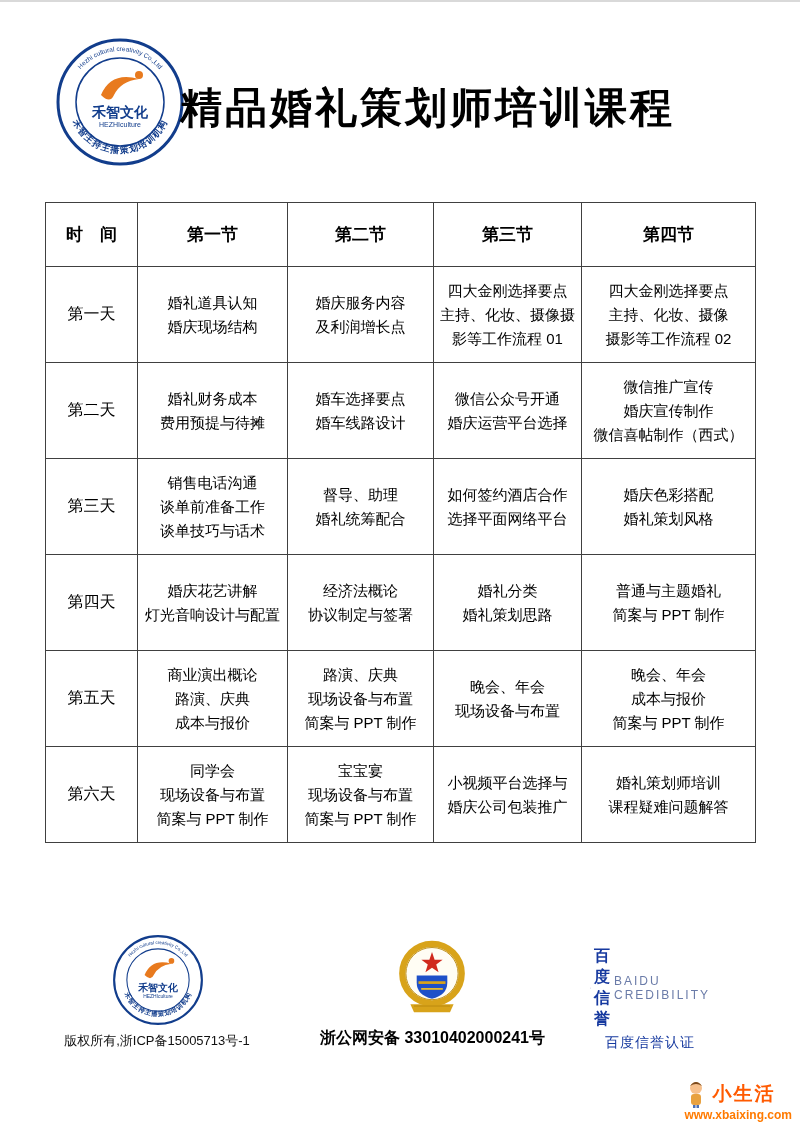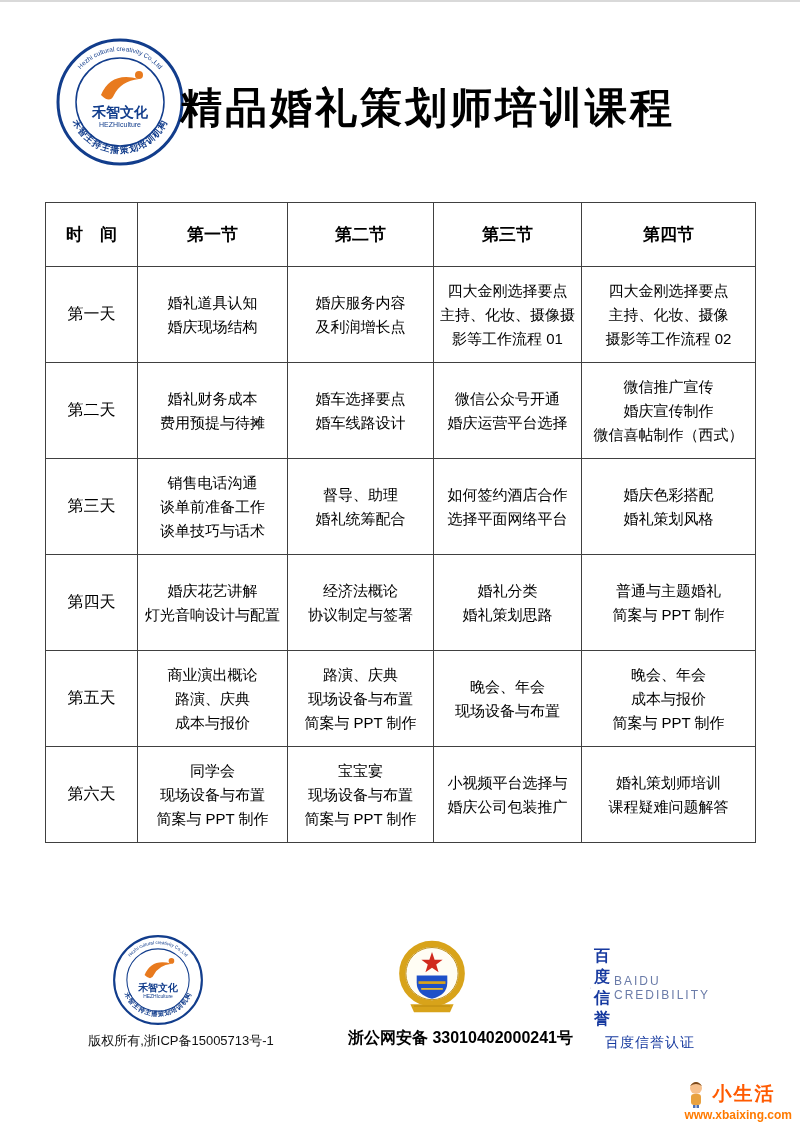--- a/index.html
+++ b/index.html
@@ -59,26 +59,26 @@
   .logo-footer { position: absolute; left: 112px; top: 932px; width: 92px; height: 92px; }
   .police-badge { position: absolute; left: 396px; top: 934px; width: 72px; height: 86px; }
   .baidu-block {
     position: absolute; left: 590px; top: 944px; width: 120px;
     display: flex; flex-direction: row; align-items: center; gap: 3px;
   }
   .baidu-icon { width: 48px; height: 42px; }
   .baidu-cn { font-size: 16px; font-weight: bold; color: #16399f; letter-spacing: 1px; }
   .baidu-en { font-size: 12px; color: #6a7ba8; letter-spacing: 2px; }
   .copyright-text {
-    position: absolute; left: 76px; top: 1030px; width: 210px;
+    position: absolute; left: 52px; top: 1030px; width: 210px;
     text-align: center; font-size: 13px; color: #111;
   }
   .police-text {
-    position: absolute; left: 308px; top: 1026px; width: 265px;
-    text-align: right; font-size: 16px; font-weight: bold; color: #000;
+    position: absolute; left: 300px; top: 1026px; width: 265px;
+    text-align: center; font-size: 16px; font-weight: bold; color: #000;
   }
   .baidu-cert-text {
     position: absolute; left: 590px; top: 1032px; width: 120px;
     text-align: center; font-size: 14px; color: #16399f; letter-spacing: 1px;
   }
 
   
   .watermark {
     position: absolute; right: 8px; top: 1078px;
     display: grid;

